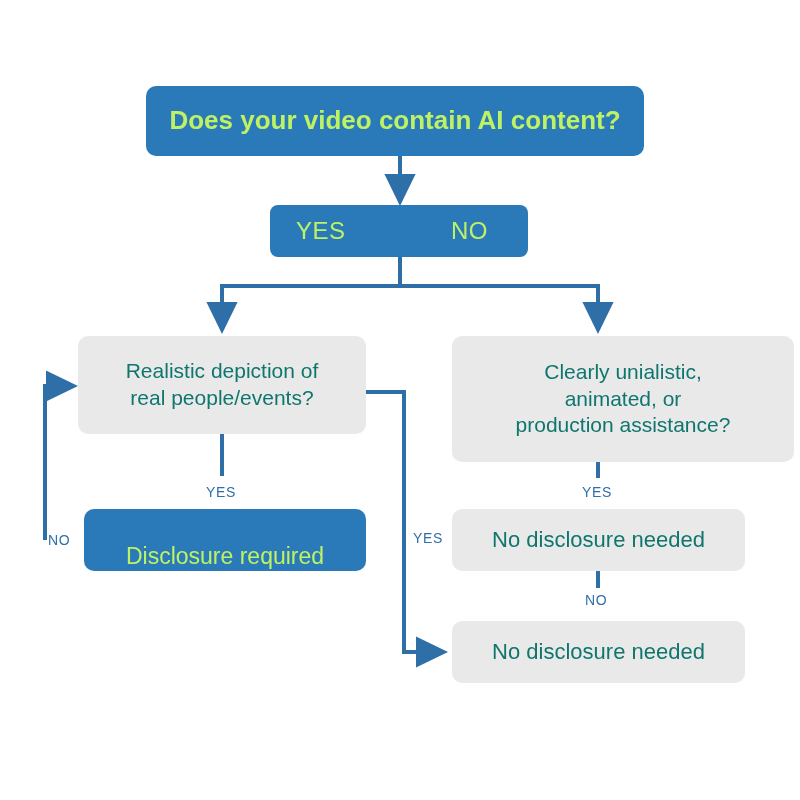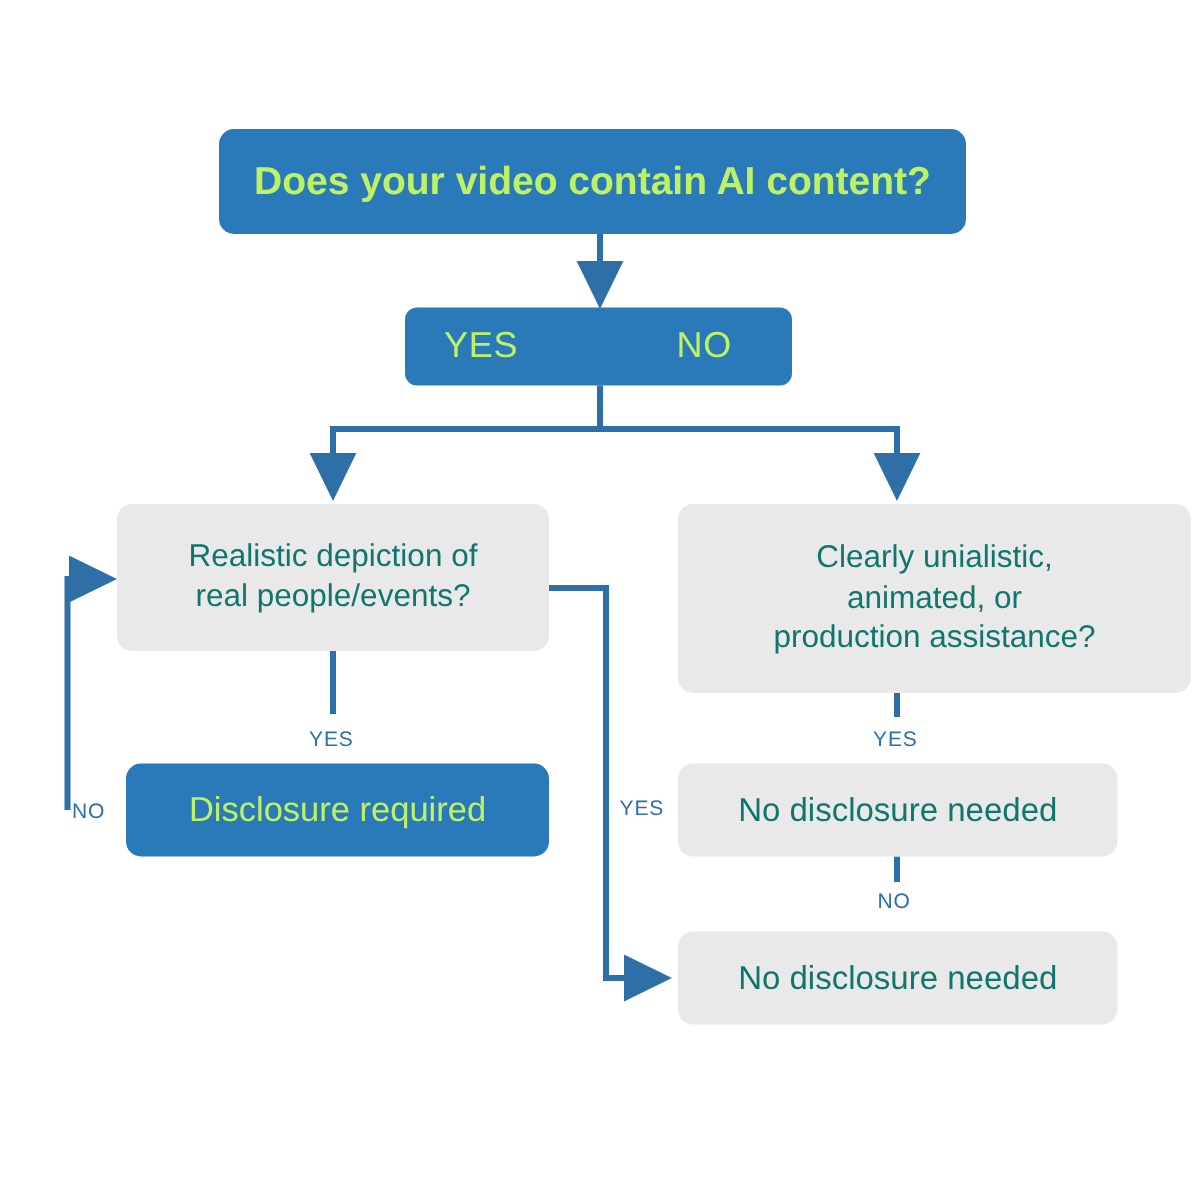--- a/index.html
+++ b/index.html
@@ -75,20 +75,21 @@
   }
   #node-q-right {
     left: 452px; top: 336px;
     width: 342px; height: 126px;
     font-size: 21px;
   }
   #node-res-disclosure {
     left: 84px; top: 509px;
     width: 282px; height: 62px;
     font-size: 23px;
+    align-items: flex-end;
   }
   #node-res-top {
     left: 452px; top: 509px;
     width: 293px; height: 62px;
     font-size: 22px;
   }
   #node-res-bottom {
     left: 452px; top: 621px;
     width: 293px; height: 62px;
     font-size: 22px;

